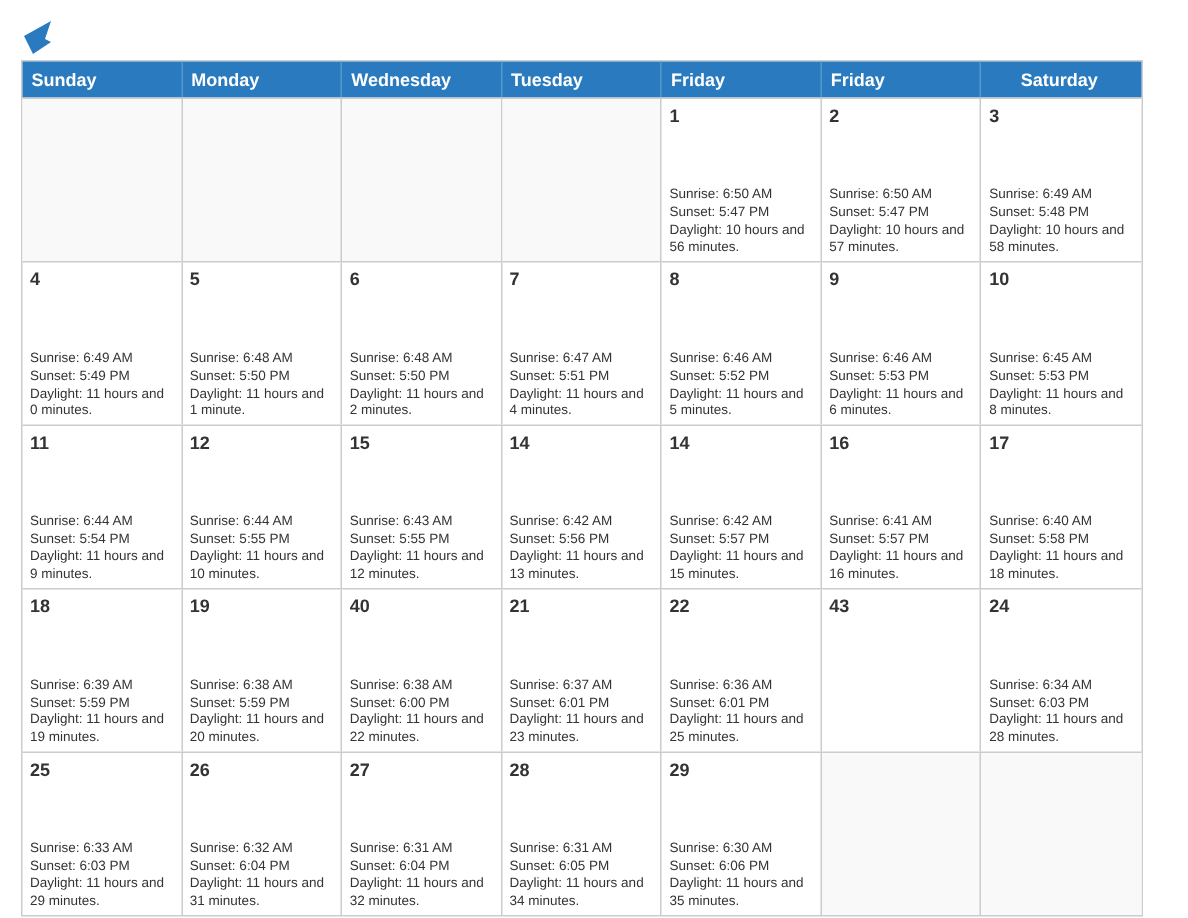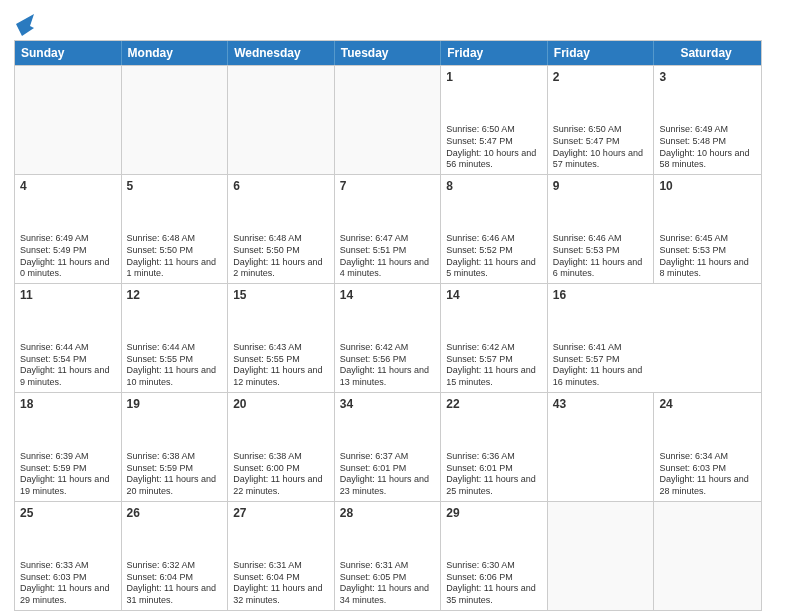--- a/index.html
+++ b/index.html
@@ -209,36 +209,40 @@
             <div class="cell-info">Sunrise: 6:42 AM<br>Sunset: 5:56 PM<br>Daylight: 11 hours and 13 minutes.</div>
           </div>
           <div class="cal-cell">
             <span class="cell-date">14</span>
             <div class="cell-info">Sunrise: 6:42 AM<br>Sunset: 5:57 PM<br>Daylight: 11 hours and 15 minutes.</div>
           </div>
           <div class="cal-cell">
             <span class="cell-date">16</span>
             <div class="cell-info">Sunrise: 6:41 AM<br>Sunset: 5:57 PM<br>Daylight: 11 hours and 16 minutes.</div>
           </div>
+          <div class="cal-cell">
+            <span class="cell-date">17</span>
+            <div class="cell-info">Sunrise: 6:40 AM<br>Sunset: 5:58 PM<br>Daylight: 11 hours and 18 minutes.</div>
+          </div>
         </div>
         <div class="cal-row">
           <div class="cal-cell">
             <span class="cell-date">18</span>
             <div class="cell-info">Sunrise: 6:39 AM<br>Sunset: 5:59 PM<br>Daylight: 11 hours and 19 minutes.</div>
           </div>
           <div class="cal-cell">
             <span class="cell-date">19</span>
             <div class="cell-info">Sunrise: 6:38 AM<br>Sunset: 5:59 PM<br>Daylight: 11 hours and 20 minutes.</div>
           </div>
           <div class="cal-cell">
-            <span class="cell-date">20</span>
+            <span class="cell-date">40</span>
             <div class="cell-info">Sunrise: 6:38 AM<br>Sunset: 6:00 PM<br>Daylight: 11 hours and 22 minutes.</div>
           </div>
           <div class="cal-cell">
-            <span class="cell-date">34</span>
+            <span class="cell-date">21</span>
             <div class="cell-info">Sunrise: 6:37 AM<br>Sunset: 6:01 PM<br>Daylight: 11 hours and 23 minutes.</div>
           </div>
           <div class="cal-cell">
             <span class="cell-date">22</span>
             <div class="cell-info">Sunrise: 6:36 AM<br>Sunset: 6:01 PM<br>Daylight: 11 hours and 25 minutes.</div>
           </div>
           <div class="cal-cell">
             <span class="cell-date">43</span>
           </div>
           <div class="cal-cell">

